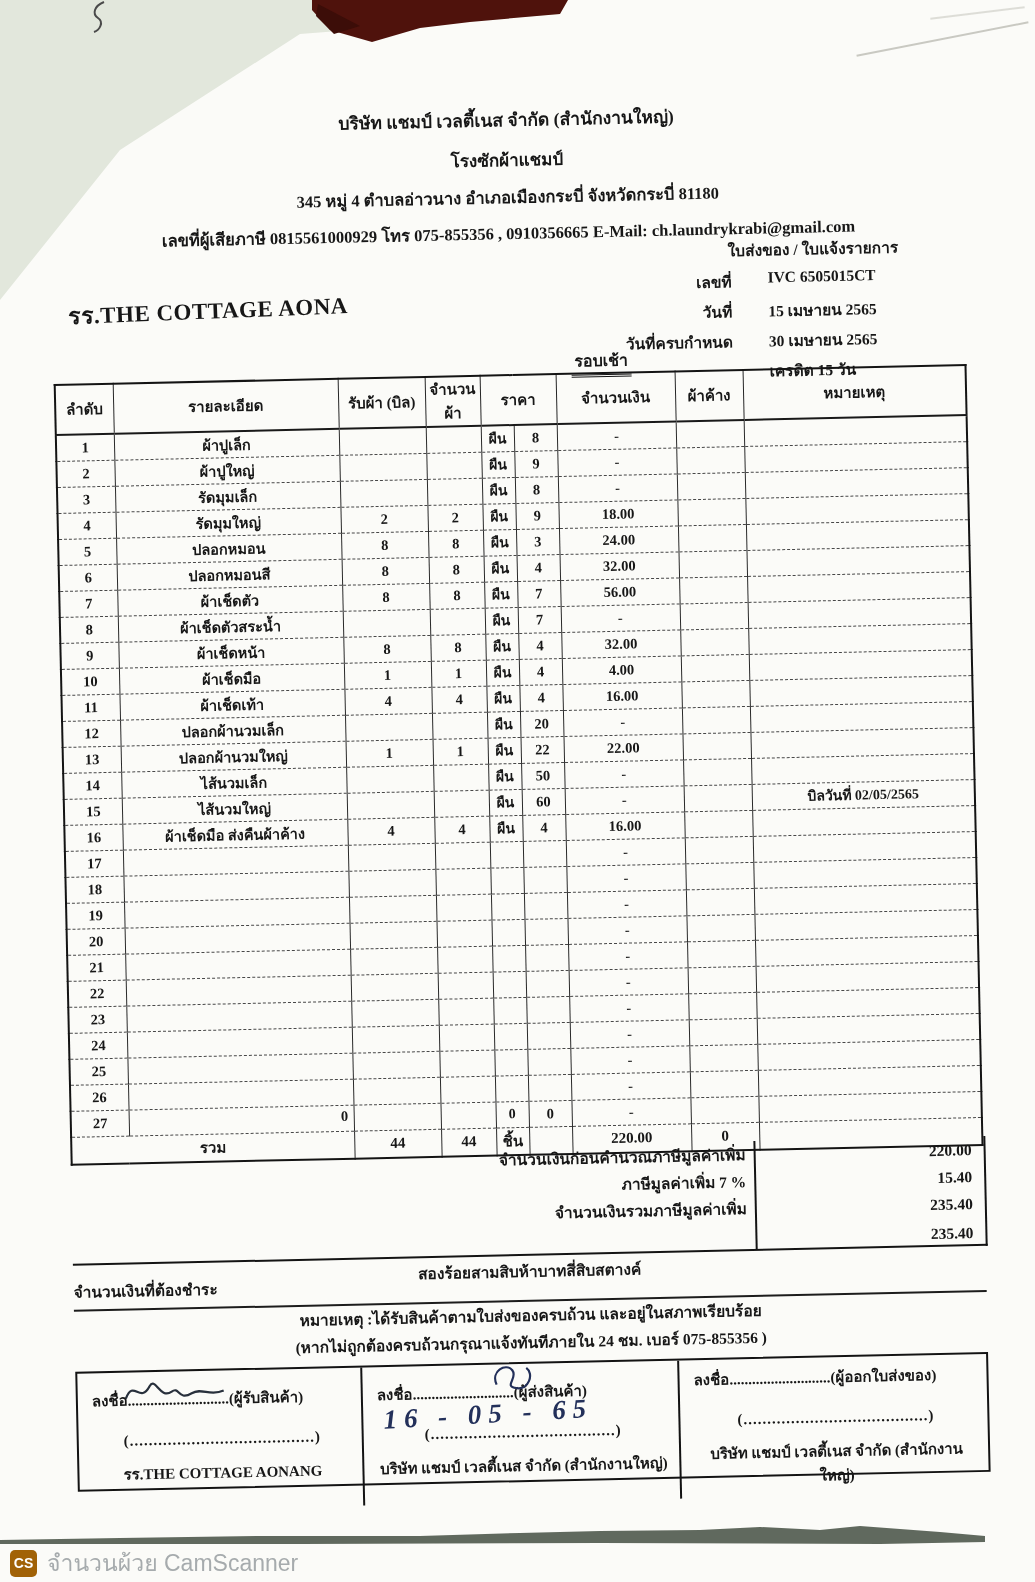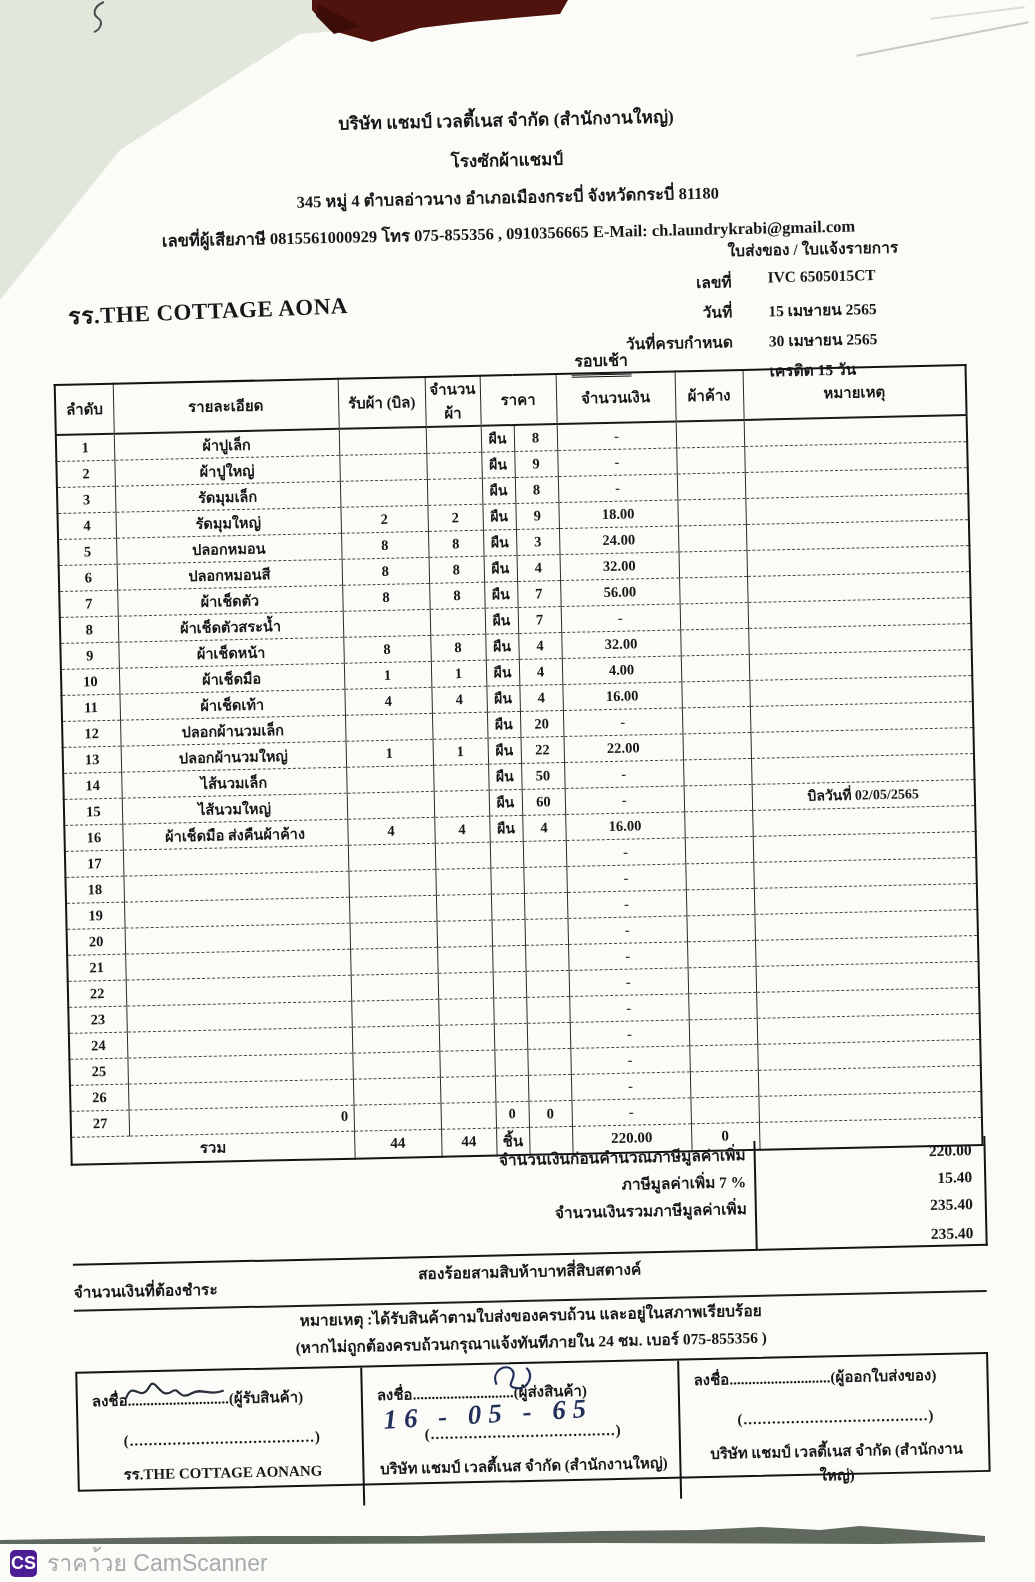--- a/index.html
+++ b/index.html
@@ -85,22 +85,22 @@
   .hand{color:#23305a;}
   .hand-date{position:absolute;left:20px;top:34px;font-size:27px;font-style:italic;
     letter-spacing:7px;transform:rotate(-2deg);white-space:nowrap;}
   .scribble1{position:absolute;left:42px;top:2px;}
   .scribble2{position:absolute;left:120px;top:-4px;}
 
   
   .edge-svg{position:absolute;left:0;top:1522px;}
   .cs-footer{position:absolute;left:10px;top:1545px;display:flex;align-items:center;gap:10px;
     font-family:"Liberation Sans","DejaVu Sans",sans-serif;}
-  .cs-badge{width:27px;height:27px;background:#4c1d95;border-radius:5px;color:#fff;
-    font-size:18px;font-weight:700;display:flex;align-items:center;justify-content:center;}
+  .cs-badge{width:27px;height:27px;background:#a16207;border-radius:5px;color:#fff;
+    font-size:14px;font-weight:700;display:flex;align-items:center;justify-content:center;}
   .cs-text{font-size:23px;color:#a6abad;}
 </style>
 </head>
 <body>
 
 <div class="page">
 
   <div class="corner-green"></div>
   <svg class="blob-svg" width="620" height="60">
     <polygon points="312,0 568,0 560,14 470,22 420,28 372,42 330,30 312,10" fill="#4f120c"></polygon>
@@ -566,16 +566,16 @@
 
     </div>
   </div>
 
   <svg class="edge-svg" width="1000" height="26">
     <polygon points="0,18 120,16 260,14 420,14 520,11 600,9 700,8 760,5 820,8 860,4 900,7 940,10 985,14 985,20 880,22 600,21 300,22 0,22" fill="#525c50" opacity="0.92"></polygon>
   </svg>
 
   <div class="cs-footer">
     <div class="cs-badge">CS</div>
-    <div class="cs-text">ราคา้วย CamScanner</div>
+    <div class="cs-text">จำนวนผ้วย CamScanner</div>
   </div>
 
 </div>
 
 </body></html>

